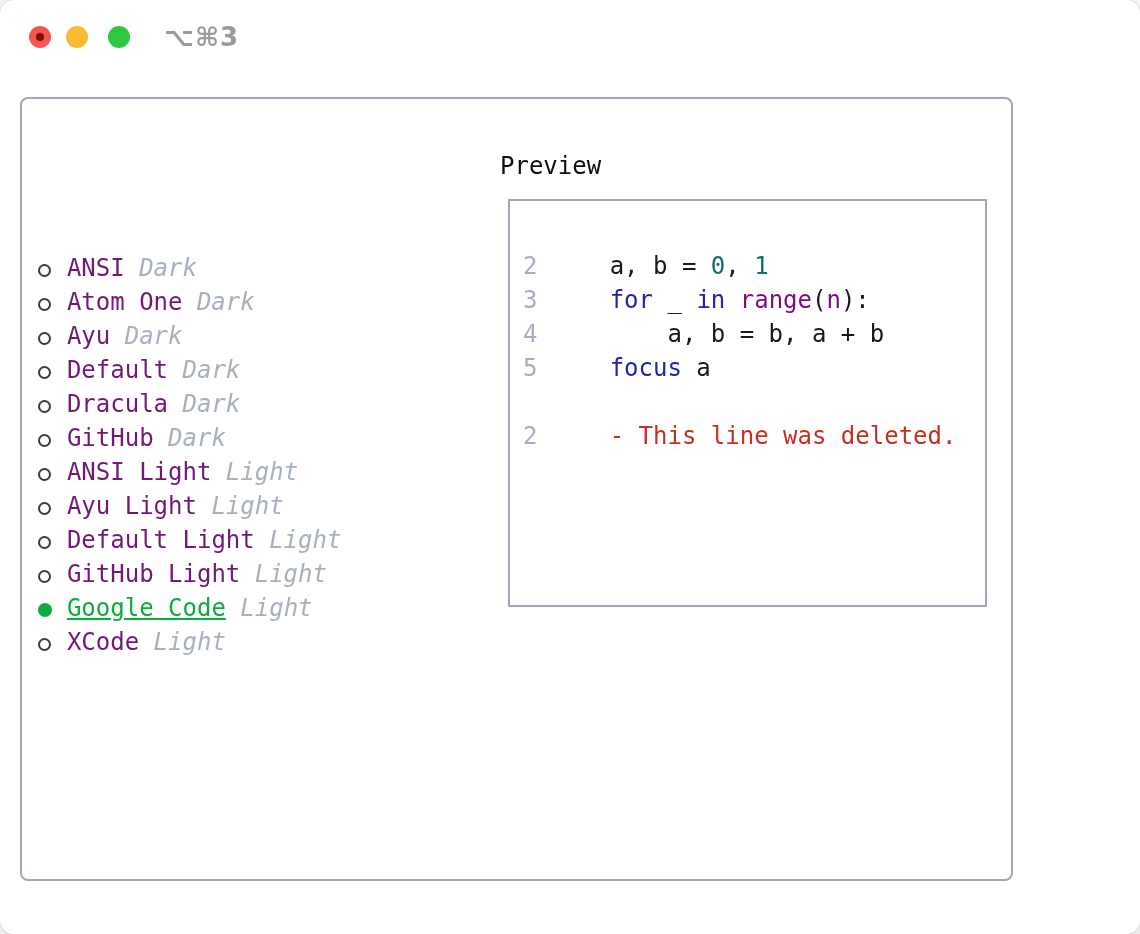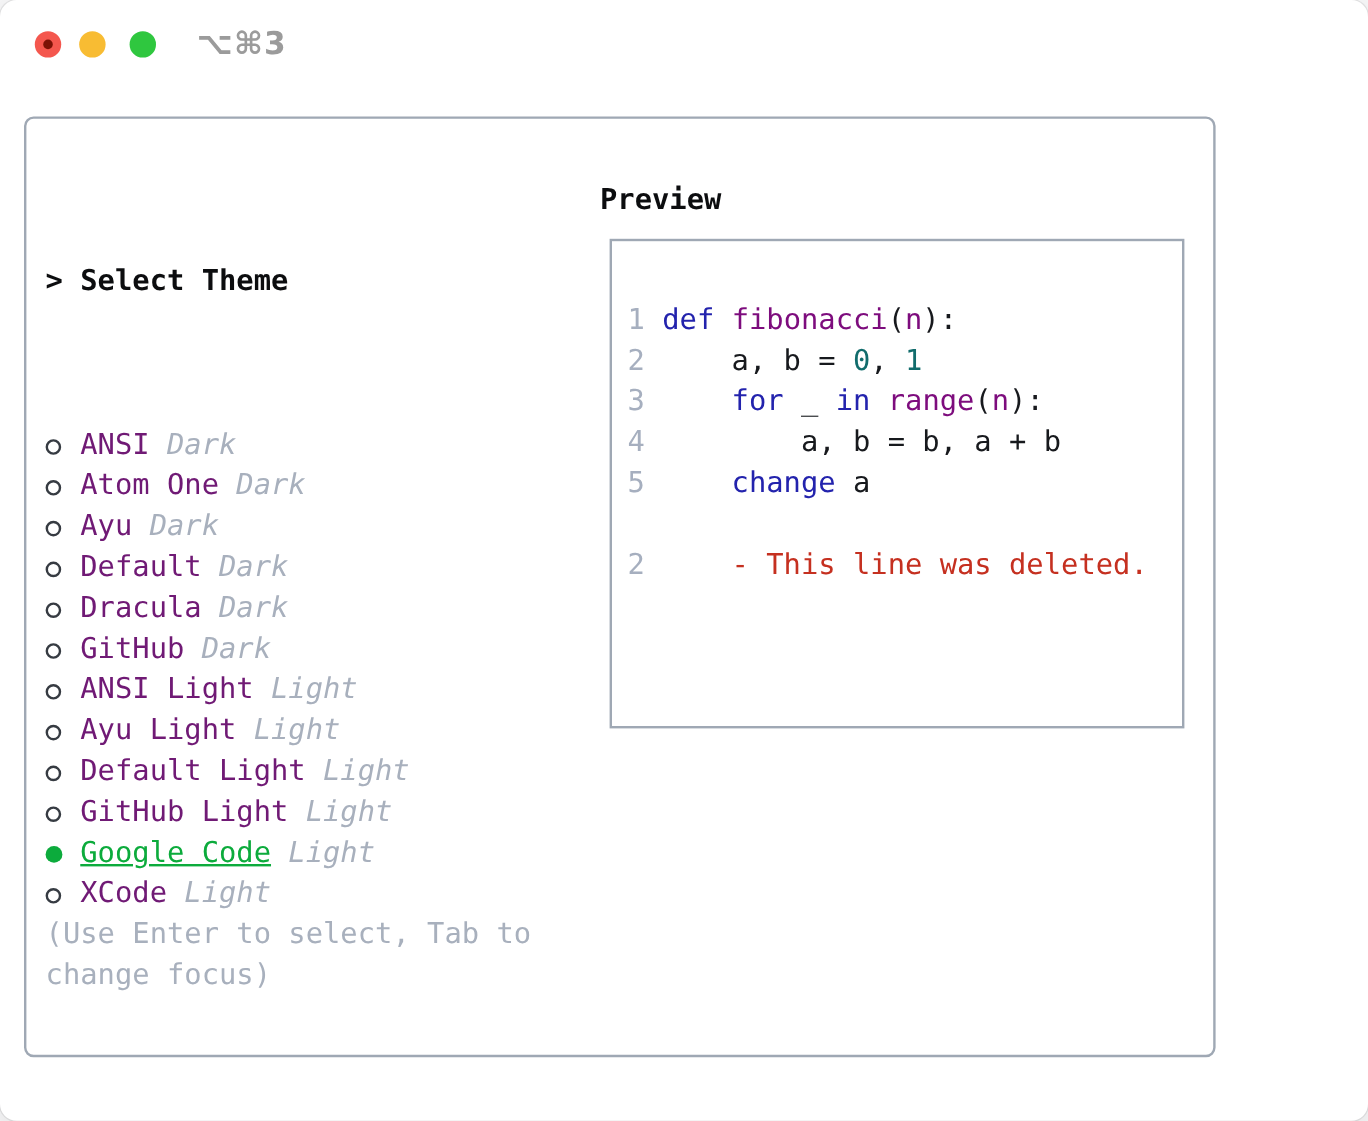--- a/index.html
+++ b/index.html
@@ -50,21 +50,21 @@
   }
   .selected .circle{border:none;background:var(--accent-green,#0cab3c);width:14px;height:14px;}
   .t-name{color:#701a75;}
   .selected .t-name{color:var(--accent-green,#0cab3c);text-decoration:underline;}
   .t-tag{color:var(--muted,#a8b0bd);margin-left:1ch;font-style:italic;}
   .footer-hint{
     position:absolute;left:16px;top:662px;width:436px;
     color:var(--muted,#a8b0bd);white-space:normal;
   }
   
-  .preview-title{position:absolute;left:478px;top:50px;font-weight:bold;color:#0c0d0f;}
+  .preview-title{position:absolute;left:478px;top:50px;font-weight:normal;color:#0c0d0f;}
   .preview-box{
     position:absolute;left:486px;top:100px;width:479px;height:408px;
     border:2px solid var(--panel-border,#9fa8b4);box-sizing:border-box;
     padding:48px 10px 0 13px;overflow:hidden;
   }
   .code-line{height:34px;white-space:pre;}
   .ln{display:inline-block;width:1ch;color:#a6afbf;margin-right:1ch;}
   .tok-keyword{color:var(--syntax-keyword,#2323ad);}
   .tok-type{color:var(--syntax-name,#7d0c7d);}
   .tok-literal{color:var(--syntax-literal,#116c6c);}
@@ -81,41 +81,38 @@
   <div class="titlebar">
     <div class="traffic red"></div>
     <div class="traffic yellow"></div>
     <div class="traffic green"></div>
     <div class="shortcut">⌥⌘3</div>
   </div>
 
   <div class="panel">
 
     <div class="left-col">
-      <div class="row"><span class="gutter prompt">&gt;</span><span class="list-title">Select Theme</span></div>
 
       <div><div class="row theme-item"><span class="gutter"><span class="circle"></span></span><span class="t-name">ANSI</span><span class="t-tag">Dark</span></div><div class="row theme-item"><span class="gutter"><span class="circle"></span></span><span class="t-name">Atom One</span><span class="t-tag">Dark</span></div><div class="row theme-item"><span class="gutter"><span class="circle"></span></span><span class="t-name">Ayu</span><span class="t-tag">Dark</span></div><div class="row theme-item"><span class="gutter"><span class="circle"></span></span><span class="t-name">Default</span><span class="t-tag">Dark</span></div><div class="row theme-item"><span class="gutter"><span class="circle"></span></span><span class="t-name">Dracula</span><span class="t-tag">Dark</span></div><div class="row theme-item"><span class="gutter"><span class="circle"></span></span><span class="t-name">GitHub</span><span class="t-tag">Dark</span></div><div class="row theme-item"><span class="gutter"><span class="circle"></span></span><span class="t-name">ANSI Light</span><span class="t-tag">Light</span></div><div class="row theme-item"><span class="gutter"><span class="circle"></span></span><span class="t-name">Ayu Light</span><span class="t-tag">Light</span></div><div class="row theme-item"><span class="gutter"><span class="circle"></span></span><span class="t-name">Default Light</span><span class="t-tag">Light</span></div><div class="row theme-item"><span class="gutter"><span class="circle"></span></span><span class="t-name">GitHub Light</span><span class="t-tag">Light</span></div><div class="row theme-item selected"><span class="gutter"><span class="circle"></span></span><span class="t-name">Google Code</span><span class="t-tag">Light</span></div><div class="row theme-item"><span class="gutter"><span class="circle"></span></span><span class="t-name">XCode</span><span class="t-tag">Light</span></div></div>
 
       <div class="spacer"></div>
       
 
       
     </div>
 
-    <div class="footer-hint">(Use Enter to select, Tab to change focus)</div>
 
     <div class="preview-title">Preview</div>
 
     <div class="preview-box">
       <div>
-          <div class="code-line"><span class="ln">1</span><span class="code-content"><span class="tok-keyword">def</span><span class="tok-plain"> </span><span class="tok-type">fibonacci</span><span class="tok-plain">(</span><span class="tok-type">n</span><span class="tok-plain">):</span></span></div>
           <div class="code-line"><span class="ln">2</span><span class="code-content"><span class="tok-plain">    a, b = </span><span class="tok-literal">0</span><span class="tok-plain">, </span><span class="tok-literal">1</span></span></div>
           <div class="code-line"><span class="ln">3</span><span class="code-content"><span class="tok-plain">    </span><span class="tok-keyword">for</span><span class="tok-plain"> _ </span><span class="tok-keyword">in</span><span class="tok-plain"> </span><span class="tok-type">range</span><span class="tok-plain">(</span><span class="tok-type">n</span><span class="tok-plain">):</span></span></div>
           <div class="code-line"><span class="ln">4</span><span class="code-content"><span class="tok-plain">        a, b = b, a + b</span></span></div>
-          <div class="code-line"><span class="ln">5</span><span class="code-content"><span class="tok-plain">    </span><span class="tok-keyword">change</span><span class="tok-plain"> a</span></span></div>
+          <div class="code-line"><span class="ln">5</span><span class="code-content"><span class="tok-plain">    </span><span class="tok-keyword">focus</span><span class="tok-plain"> a</span></span></div>
         </div>
       <div class="spacer"></div>
       <div>
           <div class="code-line kind-deleted"><span class="ln">2</span><span class="diff-content">    - This line was deleted.</span></div>
         </div>
     </div>
 
   </div>
 </div>
 

